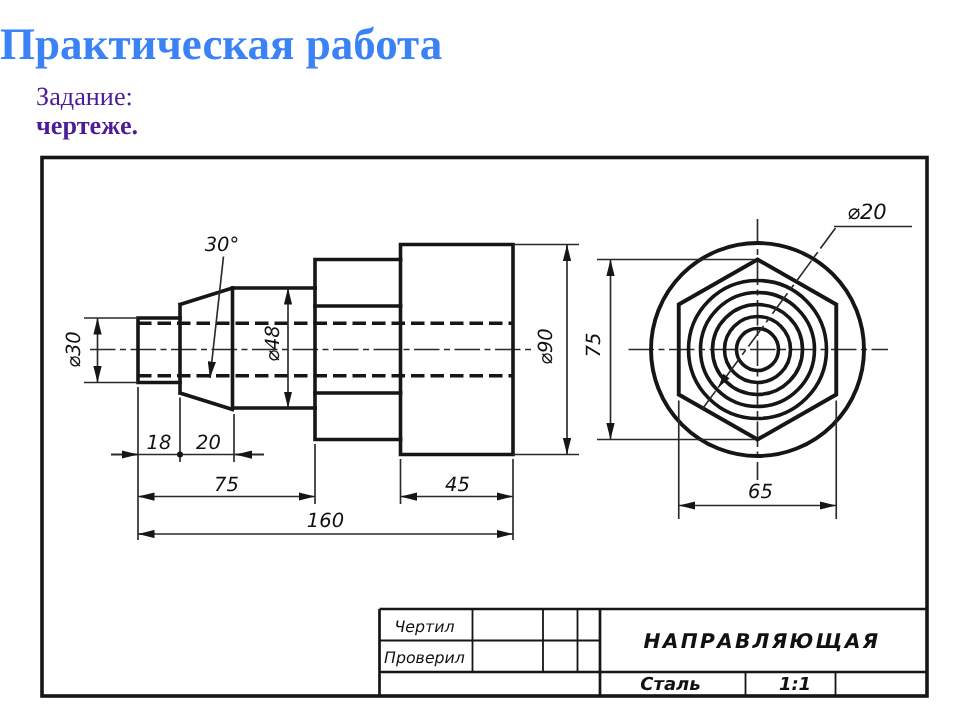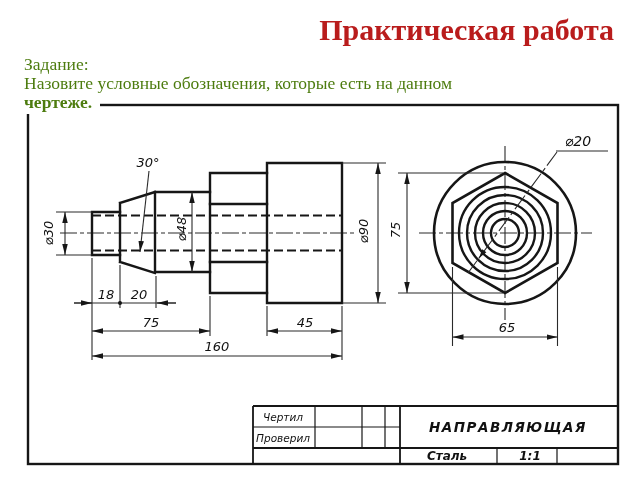--- a/index.html
+++ b/index.html
@@ -1,21 +1,21 @@
 <!DOCTYPE html>
 <html><head>
 <meta charset="utf-8">
 <style>
   html,body{margin:0;padding:0;background:#fff;}
   .slide{position:relative;width:640px;height:480px;background:#ffffff;overflow:hidden;
          font-family:"Liberation Serif",serif;}
-  .slide-title{position:absolute;left:0;top:13px;width:614px;text-align:right;
-         font-size:30px;font-weight:bold;color:#b91c1c;z-index:2;}
+  .slide-title{position:absolute;left:0;top:13px;width:614px;text-align:left;
+         font-size:30px;font-weight:bold;color:#3b82f6;z-index:2;}
   .task{position:absolute;left:24px;top:55px;font-size:17.5px;line-height:19px;
-         color:#4d7c0f;z-index:2;}
+         color:#4c1d95;z-index:2;}
   .task .line{white-space:nowrap;}
   .task .bgline{display:inline-block;background:#ffffff;padding:0 8px 2px 0;font-weight:bold;}
   svg.drawing{position:absolute;left:0;top:0;z-index:1;}
 
   .thick{stroke:#161616;stroke-width:2.4;fill:none;stroke-linecap:square;}
   .thick2{stroke:#161616;stroke-width:2.6;fill:none;stroke-linecap:square;}
   .hid{stroke:#161616;stroke-width:2.2;fill:none;stroke-dasharray:9 4;}
   .cl{stroke:#2a2a2a;stroke-width:1.1;fill:none;stroke-dasharray:17 3 4 3;}
   .thin{stroke:#2a2a2a;stroke-width:1.1;fill:none;}
   .tbl{stroke:#161616;fill:none;}
@@ -130,17 +130,16 @@
       <text class="tbb" x="508" y="432">НАПРАВЛЯЮЩАЯ</text>
       <text class="tbm" x="447" y="460">Сталь</text>
       <text class="tbm" x="530" y="460">1:1</text>
     </g>
   </svg>
 
   <div class="slide-title">Практическая работа</div>
 
   <div class="task">
     <div class="line">Задание:</div>
-    <div class="line">Назовите условные обозначения, которые есть на данном</div>
     <div class="line"><span class="bgline">чертеже.</span></div>
   </div>
 
 </div>
 
 </body></html>

